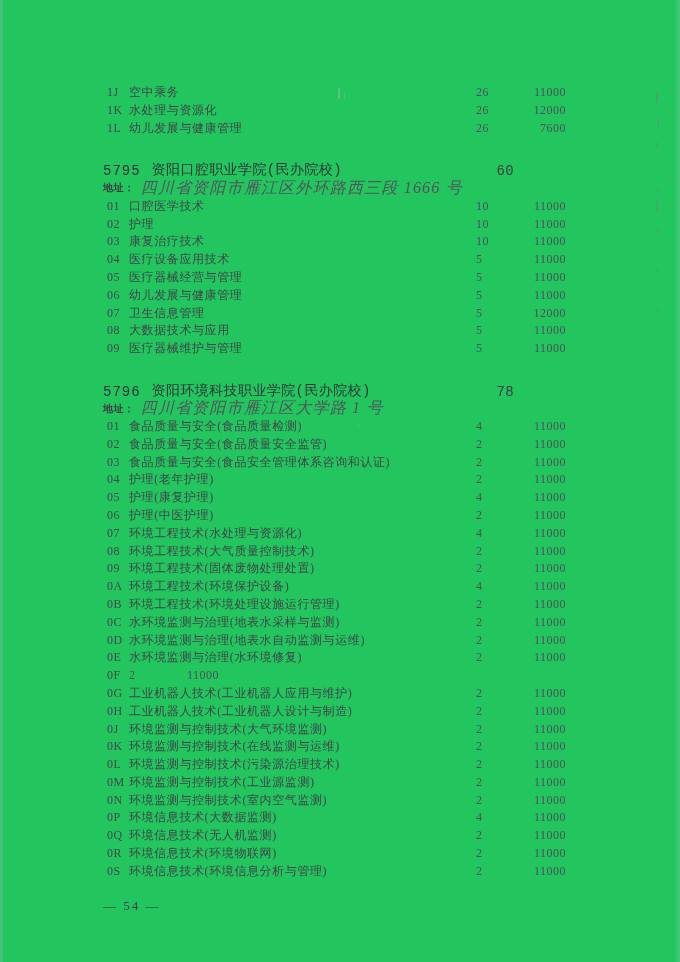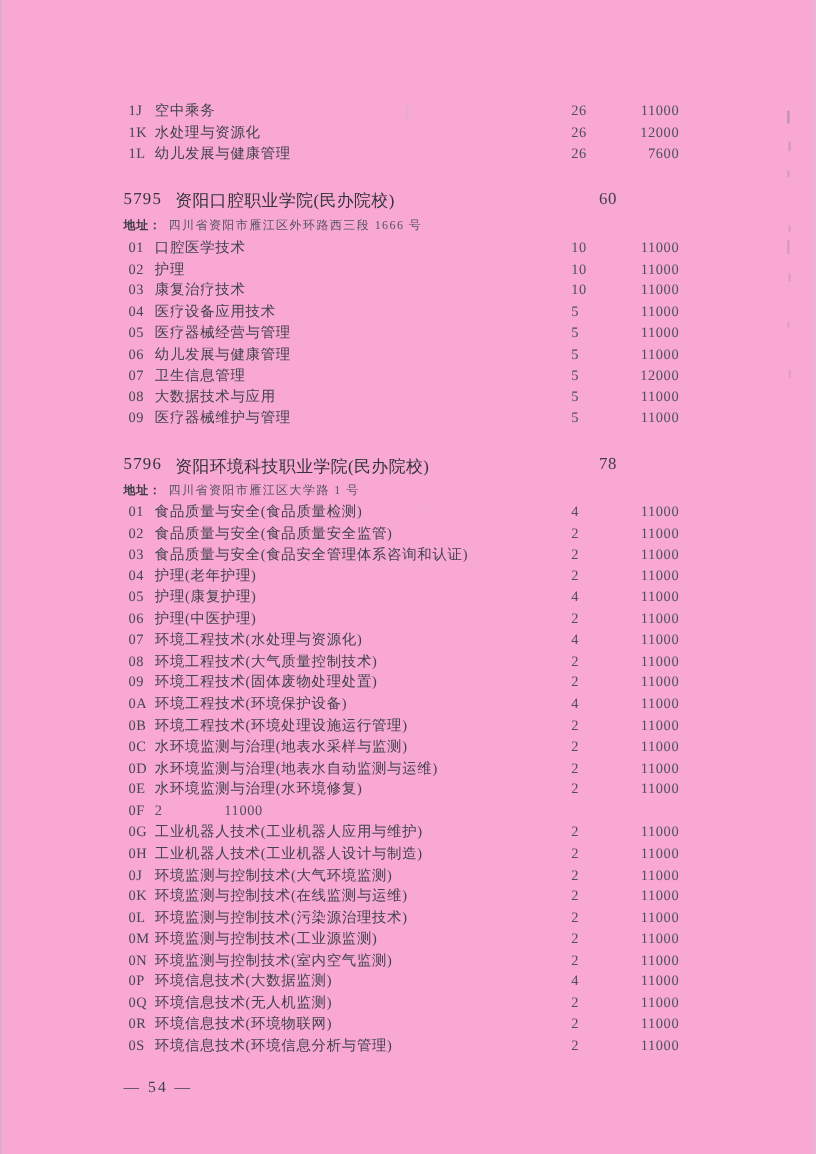--- a/index.html
+++ b/index.html
@@ -1,19 +1,19 @@
 <!DOCTYPE html>
 <html><head>
 <meta charset="utf-8">
 <style>
   html,body{margin:0;padding:0;background:#e9e9e9;}
   .doc{
     position:relative;
     width:680px;height:962px;
-    background:#f9a8d4;
+    background:#22c55e;
     overflow:hidden;
     font-family:"Liberation Serif","DejaVu Serif",serif;
     color:#3d4046;
   }
   
   .art{position:absolute;pointer-events:none;}
   .left-line{left:0;top:0;width:3px;height:962px;
     background:linear-gradient(to right, rgba(170,170,170,.38), rgba(220,220,220,.12));}
   .edge-shade{right:0;top:0;width:6px;height:962px;
     background:linear-gradient(to left, rgba(205,205,205,.25), rgba(255,255,255,0));}
@@ -24,31 +24,31 @@
   .content{position:absolute;left:103px;top:84px;width:463px;}
   .row{display:flex;align-items:center;height:17.8px;padding-left:4px;
        font-size:12px;letter-spacing:.6px;color:#41444a;}
   .code{width:22px;flex:0 0 22px;letter-spacing:.5px;color:#44474d;}
   .name{flex:1 1 auto;white-space:nowrap;overflow:hidden;}
   .quota{flex:0 0 38px;text-align:left;color:#4c5058;letter-spacing:.5px;}
   .fee{flex:0 0 52px;text-align:right;padding-left:16px;box-sizing:border-box;
        color:#4c5058;letter-spacing:.5px;}
 
   .section{margin-top:22px;}
-  .sec-header{display:flex;align-items:flex-start;height:20px;
-      font-family:Liberation Serif, serif;
+  .sec-header{display:flex;align-items:flex-end;height:20px;
+      font-family:Liberation Mono, monospace;
       font-size:14px;color:#323438;letter-spacing:.4px;}
   .sec-code{flex:0 0 auto;margin-right:11px;letter-spacing:1px;}
   .sec-name{flex:1 1 auto;white-space:nowrap;}
   .sec-total{flex:0 0 38px;text-align:right;color:#3c3f45;}
   .sec-feespacer{flex:0 0 52px;}
   .addr-row{display:flex;align-items:center;height:18px;white-space:nowrap;}
   .addr-label{font-family:"Liberation Sans","DejaVu Sans",sans-serif;
       font-weight:bold;font-size:10px;color:#3a3c41;letter-spacing:.5px;}
-  .addr-text{font-size:10px;color:#53555c;
+  .addr-text{font-style:italic;font-size:16px;color:#53555c;
       letter-spacing:1.2px;margin-left:6px;}
 
   .footer{position:absolute;left:103px;top:898px;
       font-size:13px;color:#3c4048;letter-spacing:2px;}
 </style>
 </head>
 <body>
 
 <div class="doc">
 

